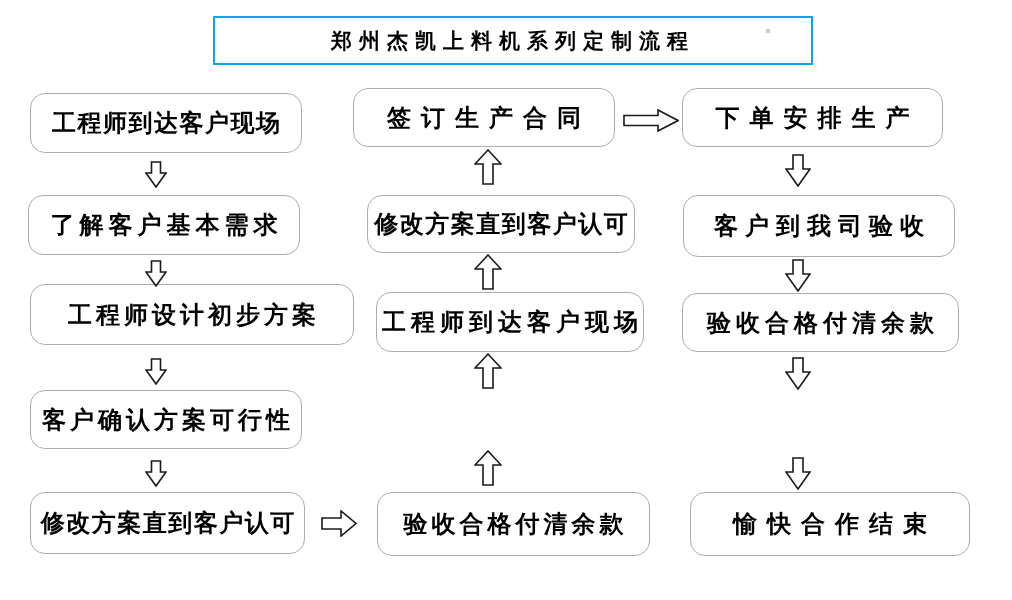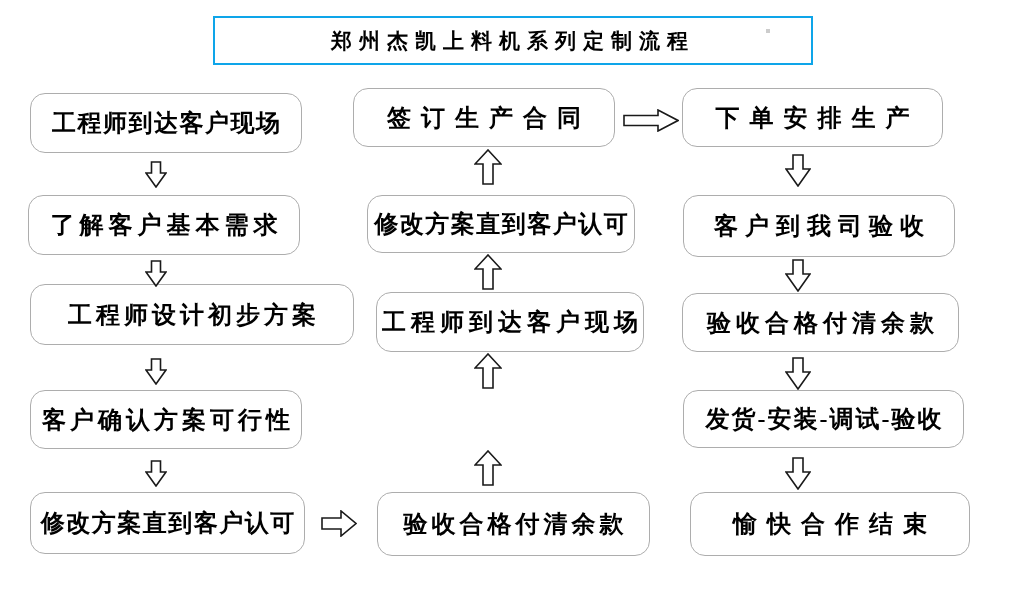--- a/index.html
+++ b/index.html
@@ -87,23 +87,20 @@
 
   <div class="node" style="left:682px;top:88px;width:261px;height:59px">
     <span class="lbl sp6">下单安排生产</span>
   </div>
   <div class="node" style="left:683px;top:195px;width:272px;height:62px">
     <span class="lbl sp7">客户到我司验收</span>
   </div>
   <div class="node" style="left:682px;top:293px;width:277px;height:59px">
     <span class="lbl sp8">验收合格付清余款</span>
   </div>
-  <div class="node" style="left:683px;top:390px;width:281px;height:58px">
-    <span class="lbl sp11">发货-安装-调试-验收</span>
-  </div>
   <div class="node" style="left:690px;top:492px;width:280px;height:64px">
     <span class="lbl sp6">愉快合作结束</span>
   </div>
 
   <div class="arrow" style="left:145px;top:161px;width:22px;height:27px">
     <svg viewBox="0 0 22 27">
         <path d="M6.5 1 H15.5 V12 H21 L11 26 L1 12 H6.5 Z"></path>
       </svg>
   </div>
   <div class="arrow" style="left:145px;top:260px;width:22px;height:27px">

